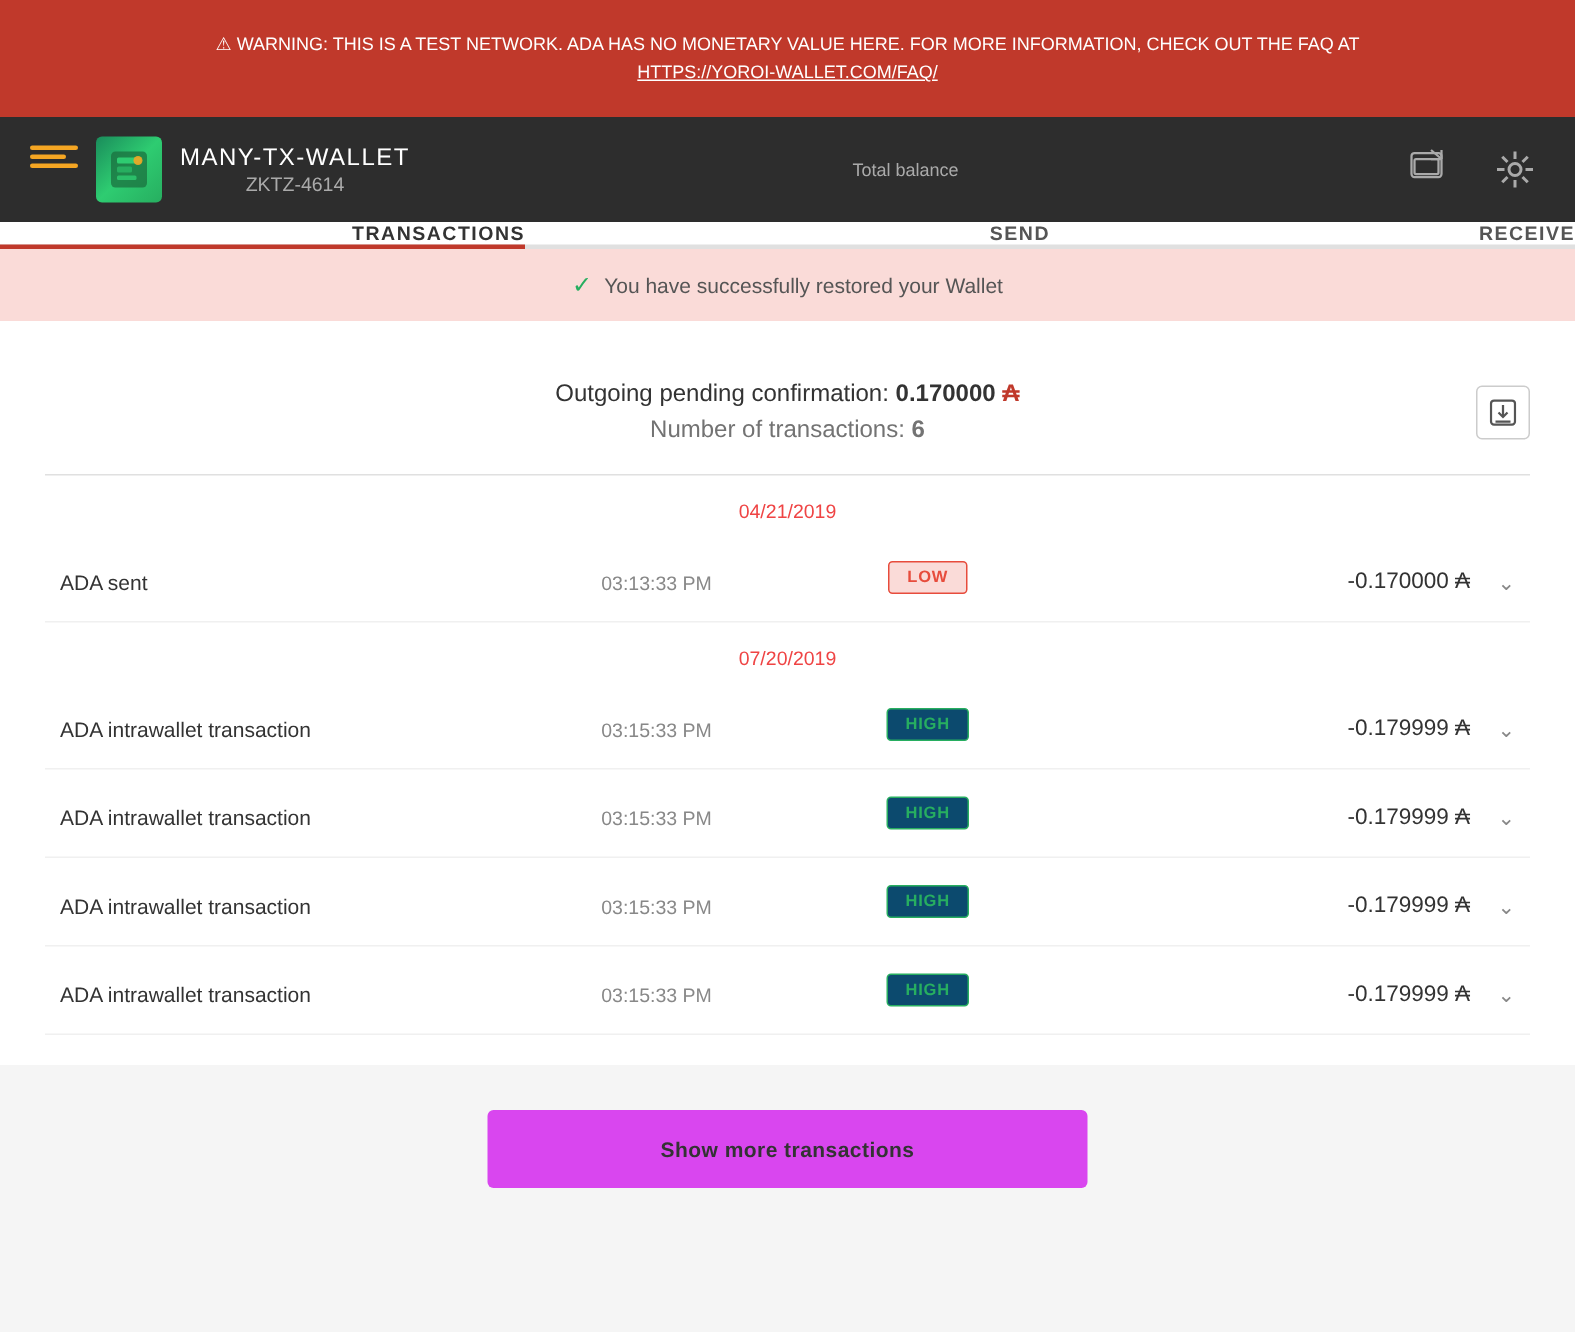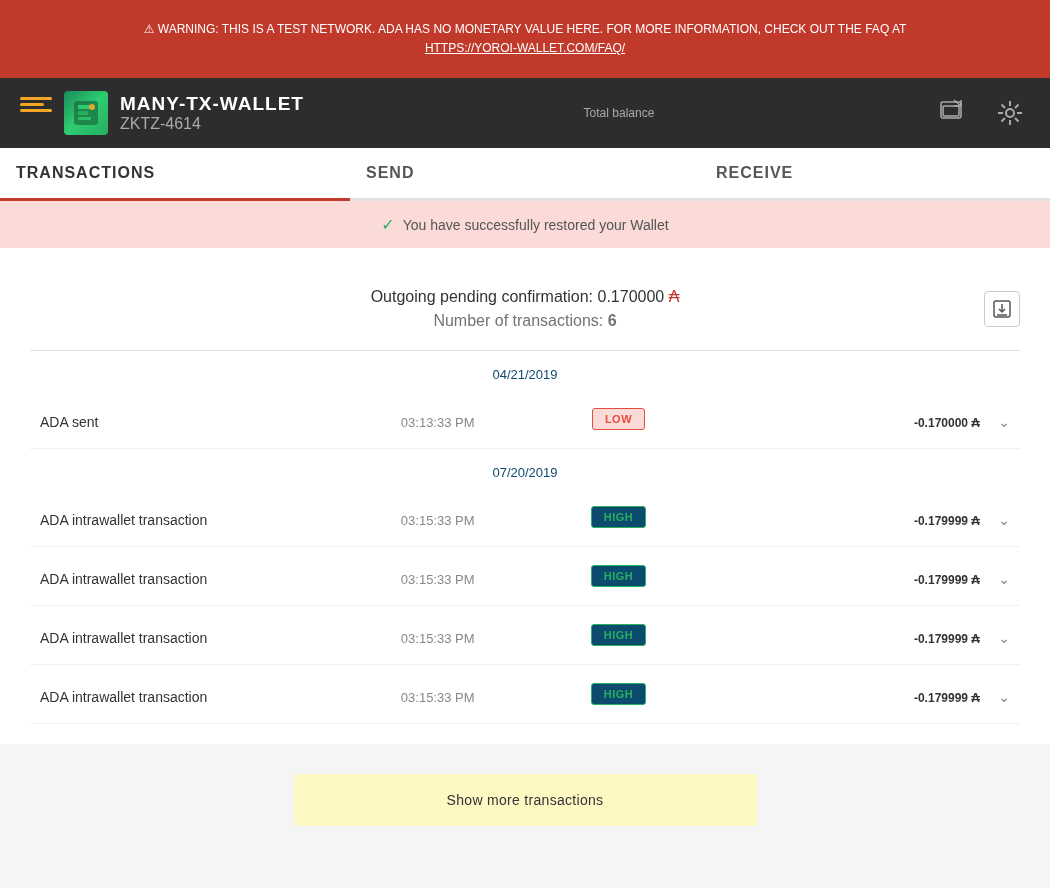--- a/index.html
+++ b/index.html
@@ -54,22 +54,22 @@
       width: 44px;
       height: 44px;
       border-radius: 4px;
       background: linear-gradient(135deg, #1a8c5b 0%, #2ecc71 50%, #27ae60 100%);
       display: flex;
       align-items: center;
       justify-content: center;
       font-size: 18px;
     }
     .wallet-info { color: white; }
-    .wallet-name { font-size: 19px; font-weight: bold; letter-spacing: 1px; }
-    .wallet-id { font-size: 16px; color: #aaa; }
+    .wallet-name { font-size: 16px; font-weight: normal; letter-spacing: 1px; }
+    .wallet-id { font-size: 13px; color: #aaa; text-align: center; }
 
     .header-center {
       text-align: center;
       color: white;
     }
     .balance-amount { font-size: 22px; font-weight: bold; }
     .balance-label { font-size: 12px; color: #aaa; }
 
     .header-right {
       display: flex;
@@ -90,23 +90,23 @@
     }
 
     
     .nav-tabs {
       background: white;
       display: flex;
       border-bottom: 3px solid #e0e0e0;
     }
     .nav-tab {
       flex: 1;
-      text-align: left;
-      padding: 16px;
-      font-size: 16px;
+      text-align: right;
+      padding: 0;
+      font-size: 13px;
       font-weight: 600;
       letter-spacing: 1px;
       cursor: pointer;
       color: #555;
       border-bottom: 3px solid transparent;
       margin-bottom: -3px;
     }
     .nav-tab.active {
       color: #333;
       border-bottom: 3px solid #c0392b;
@@ -133,21 +133,21 @@
     }
 
     
     .pending-section {
       text-align: center;
       padding: 20px 0;
       position: relative;
       border-bottom: 1px solid #e0e0e0;
     }
     .pending-text { font-size: 16px; color: #333; margin-bottom: 6px; }
-    .pending-amount { font-weight: normal; }
+    .pending-amount { font-weight: bold; }
     .ada-symbol { color: #c0392b; }
     .tx-count { font-size: 16px; color: #737373; }
     .tx-count-num { font-weight: bold; }
     .export-btn {
       position: absolute;
       right: 0;
       top: 50%;
       transform: translateY(-50%);
       background: none;
       border: 1px solid #ccc;
@@ -160,21 +160,21 @@
       cursor: pointer;
       font-size: 16px;
       color: #555;
     }
 
     
     .date-section {
       text-align: center;
       padding: 16px 0 8px;
       font-size: 13px;
-      color: #0c4a6e;
+      color: #ef4444;
     }
 
     
     .tx-row {
       display: flex;
       align-items: flex-end;
       padding: 18px 10px;
       border-bottom: 1px solid #f0f0f0;
     }
     .tx-type {
@@ -206,48 +206,48 @@
       color: #e74c3c;
       border: 1px solid #e74c3c;
     }
     .badge-high {
       background: #0c4a6e;
       color: #27ae60;
       border: 1px solid #27ae60;
     }
     .tx-amount {
       flex: 2;
-      font-size: 12px;
+      font-size: 15px;
       color: #333;
       text-align: right;
-      font-weight: 700;
+      font-weight: 400;
     }
     .tx-chevron {
       width: 30px;
       text-align: right;
       color: #888;
       cursor: pointer;
       font-size: 14px;
     }
 
     
     .show-more-wrap {
       display: flex;
       justify-content: center;
       padding: 30px 0;
     }
     .show-more-btn {
-      background: #fef9c3;
+      background: #d946ef;
       color: #333;
       border: none;
       border-radius: 4px;
       padding: 18px 0;
-      width: 463px;
+      width: 400px;
       font-size: 14px;
-      font-weight: 400;
+      font-weight: 700;
       cursor: pointer;
       letter-spacing: 0.3px;
     }
 
     
   </style>
 </head>
 <body>
 
 <div class="warning-banner">

